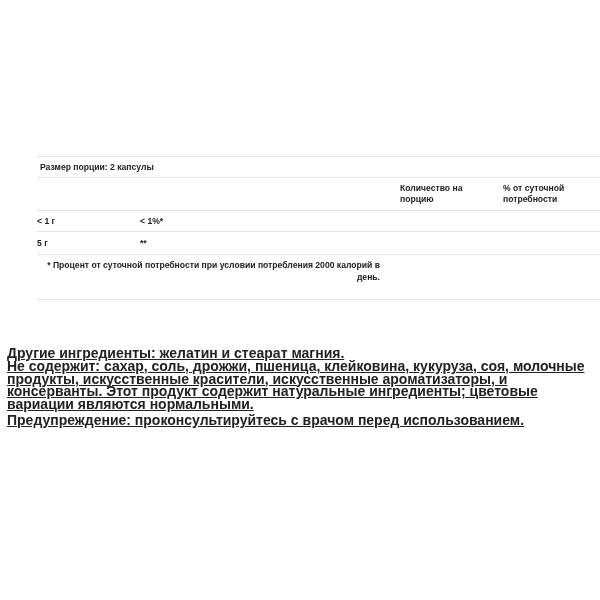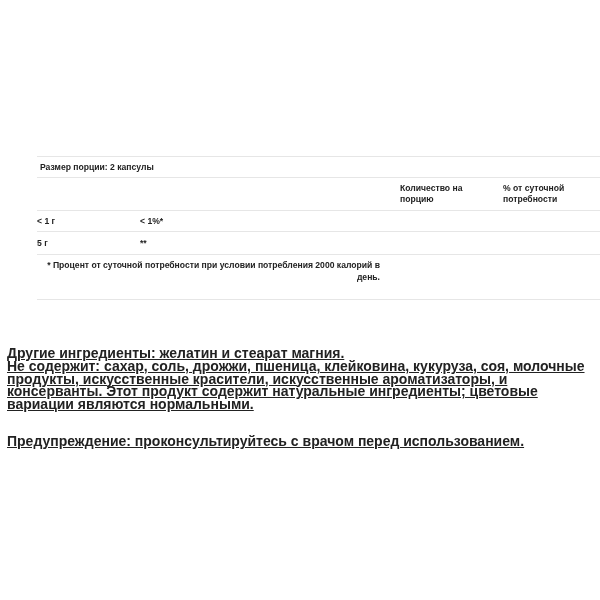--- a/index.html
+++ b/index.html
@@ -37,13 +37,13 @@
     <div class="c2">5 г</div>
     <div class="c3">**</div>
   </div>
   <div class="notes">
     <div style="width:340px">* Процент от суточной потребности при условии потребления 2000 калорий в день.</div>
   </div>
 </div>
 
 <div class="para" style="top:347px">Другие ингредиенты: желатин и стеарат магния.</div>
 <div class="para" style="top:360px">Не содержит: сахар, соль, дрожжи, пшеница, клейковина, кукуруза, соя, молочные продукты, искусственные красители, искусственные ароматизаторы, и консерванты. Этот продукт содержит натуральные ингредиенты; цветовые вариации являются нормальными.</div>
-<div class="para" style="top:435px">Предупреждение: проконсультируйтесь с врачом перед использованием.</div>
+<div class="para" style="top:414px">Предупреждение: проконсультируйтесь с врачом перед использованием.</div>
 
 </body></html>

